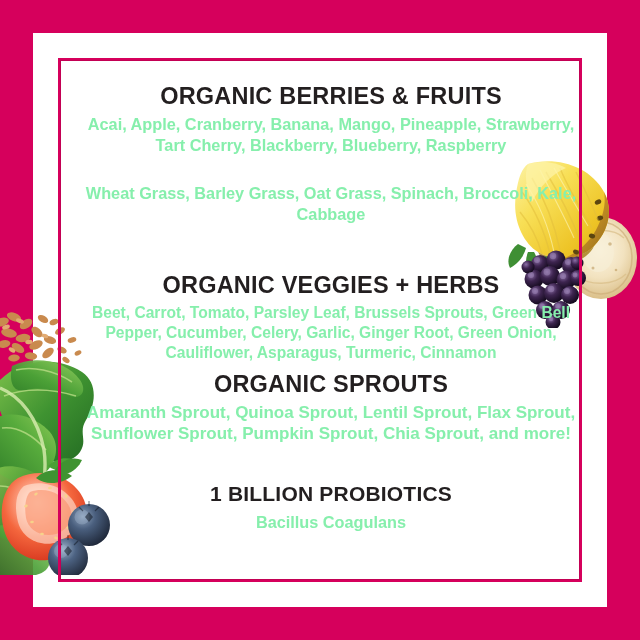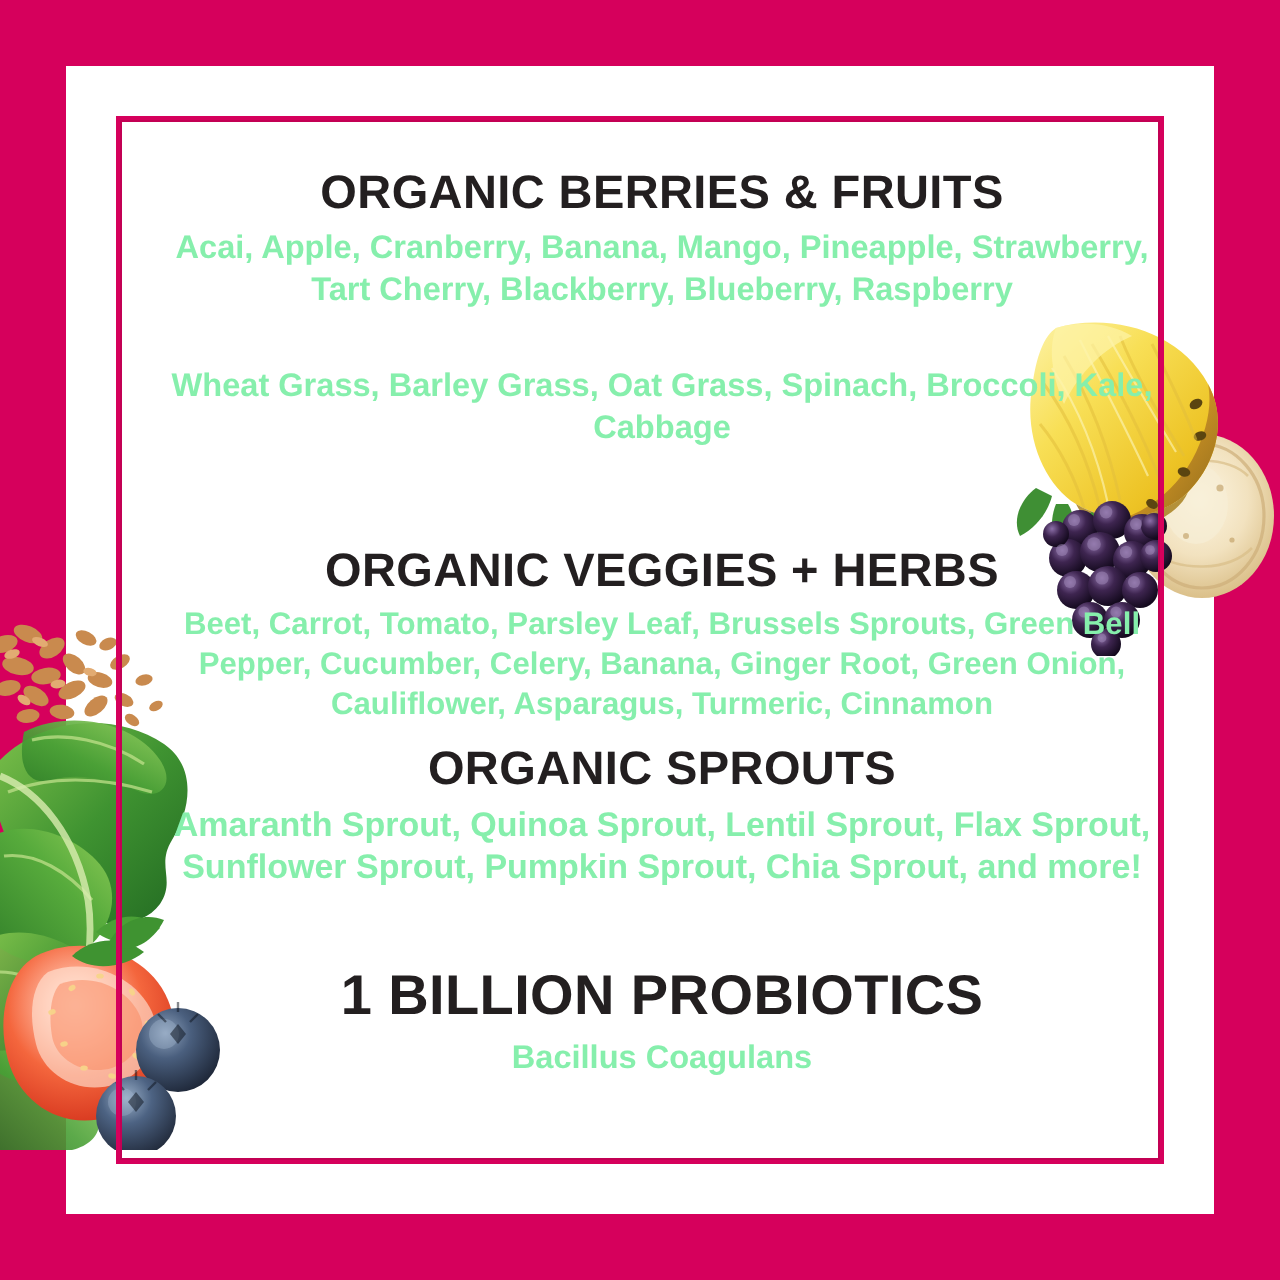--- a/index.html
+++ b/index.html
@@ -85,21 +85,21 @@
   
   .sec-berries  { position:absolute; left:0; top:26px;  }
   .sec-greens   { position:absolute; left:0; top:120px; }
   .sec-veggies  { position:absolute; left:0; top:215px; }
   .sec-sprouts  { position:absolute; left:0; top:314px; }
   .sec-probio   { position:absolute; left:0; top:425px; }
 
   .sec-veggies .items { font-size: 15.6px; }
   .sec-sprouts .items { font-size: 17px; }
   .sec-probio  .items { font-size: 16.3px; margin-top: 7px; }
-  .sec-probio  .heading { font-size: 28px; }
+  .sec-probio  .heading { font-size: 21px; }
 
   
   .art { position: absolute; z-index: 4; pointer-events: none; }
 
   
   .cluster-tr { right: -6px; top: 158px; width: 148px; height: 170px; }
 
   
   .cluster-l { left: -4px; top: 300px; width: 130px; height: 275px; }
 </style>
@@ -375,21 +375,21 @@
       <div class="heading">ORGANIC BERRIES &amp; FRUITS</div>
       <div class="items">Acai, Apple, Cranberry, Banana, Mango, Pineapple, Strawberry, Tart Cherry, Blackberry, Blueberry, Raspberry</div>
     </div>
 
     <div class="block sec-greens">
       <div class="items">Wheat Grass, Barley Grass, Oat Grass, Spinach, Broccoli, Kale, Cabbage</div>
     </div>
 
     <div class="block sec-veggies">
       <div class="heading">ORGANIC VEGGIES + HERBS</div>
-      <div class="items">Beet, Carrot, Tomato, Parsley Leaf, Brussels Sprouts, Green Bell Pepper, Cucumber, Celery, Banana, Ginger Root, Green Onion, Cauliflower, Asparagus, Turmeric, Cinnamon</div>
+      <div class="items">Beet, Carrot, Tomato, Parsley Leaf, Brussels Sprouts, Green Bell Pepper, Cucumber, Celery, Garlic, Ginger Root, Green Onion, Cauliflower, Asparagus, Turmeric, Cinnamon</div>
     </div>
 
     <div class="block sec-sprouts">
       <div class="heading">ORGANIC SPROUTS</div>
       <div class="items">Amaranth Sprout, Quinoa Sprout, Lentil Sprout, Flax Sprout, Sunflower Sprout, Pumpkin Sprout, Chia Sprout, and more!</div>
     </div>
 
     <div class="block sec-probio">
       <div class="heading">1 BILLION PROBIOTICS</div>
       <div class="items">Bacillus Coagulans</div>

